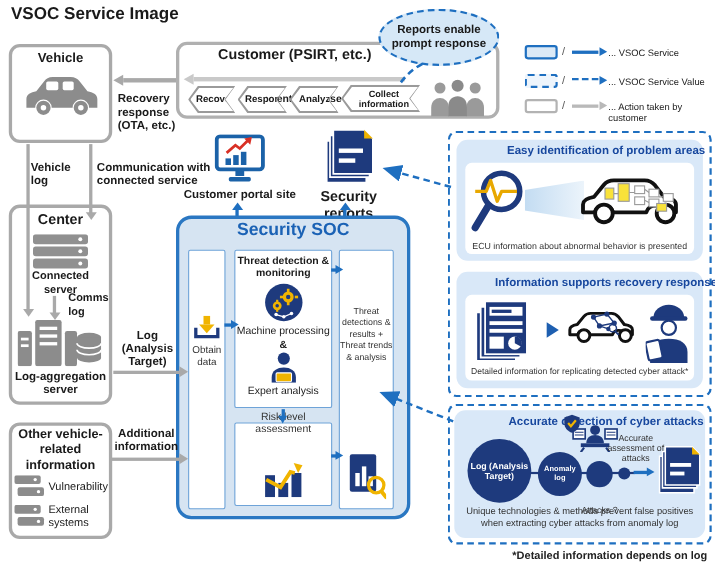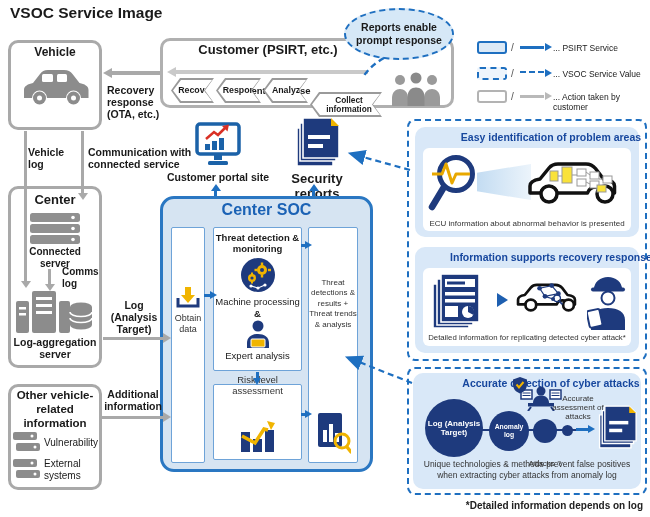--- a/index.html
+++ b/index.html
@@ -32,21 +32,21 @@
 
 <div class="canvas">
 
   <div class="abs b" style="left:10px;top:4px;font-size:15.5px;">VSOC Service Image</div>
 
   <div>
     <div class="abs" style="left:477px;top:41px;width:30px;height:13px;border:2.5px solid #1e6fc0;border-radius:3px;background:#dbe9f6;box-sizing:border-box;"></div>
     <div class="abs" style="left:511px;top:42px;font-size:10px;color:#555;">/</div>
     <div class="bline" style="left:520px;top:46px;width:24px;height:2.5px;"></div>
     <div class="tri" style="left:545px;top:43px;border-width:4.5px 0 4.5px 7px;border-left-color:#1e6fc0;"></div>
-    <div class="abs" style="left:553px;top:43px;font-size:8.5px;">... PSIRT Service</div>
+    <div class="abs" style="left:553px;top:43px;font-size:8.5px;">... VSOC Service</div>
 
     <div class="abs" style="left:477px;top:67px;width:30px;height:13px;border:2.5px dashed #1e6fc0;border-radius:3px;background:#eef5fc;box-sizing:border-box;"></div>
     <div class="abs" style="left:511px;top:68px;font-size:10px;color:#555;">/</div>
     <div class="abs" style="left:520px;top:71px;width:24px;border-top:2.5px dashed #1e6fc0;"></div>
     <div class="tri" style="left:545px;top:69px;border-width:4.5px 0 4.5px 7px;border-left-color:#1e6fc0;"></div>
     <div class="abs" style="left:553px;top:69px;font-size:8.5px;">... VSOC Service Value</div>
 
     <div class="abs" style="left:477px;top:90px;width:30px;height:13px;border:2px solid #b3b3b3;border-radius:3px;background:#fff;box-sizing:border-box;"></div>
     <div class="abs" style="left:511px;top:91px;font-size:10px;color:#555;">/</div>
     <div class="abs" style="left:520px;top:95px;width:24px;height:2.5px;background:#b9b9b9;"></div>
@@ -62,21 +62,21 @@
 
   <div class="chev" style="left:171px;top:78px;width:43px;">
     <div class="chev-in" style="font-size:8.8px;">Recover</div>
     </div>
   <div class="chev" style="left:216px;top:78px;width:45px;">
     <div class="chev-in" style="font-size:8.8px;">Respond</div>
     </div>
   <div class="chev" style="left:263px;top:78px;width:45px;">
     <div class="chev-in" style="font-size:8.8px;">Analyze</div>
     </div>
-  <div class="chev" style="left:310px;top:92px;width:72px;">
+  <div class="chev" style="left:310px;top:77px;width:72px;">
     <div class="chev-in" style="font-size:8.3px;">Collect information</div>
     </div>
 
   <svg class="abs" style="left:390px;top:72px;" width="52" height="34" viewBox="0 0 52 34">
     <g fill="#9a9a9a">
       <circle cx="10" cy="8" r="5"></circle>
         <path d="M2 34 v-8 c0-6 4-9 8-9 s8 3 8 9 v8 z"></path>
       <circle cx="42" cy="8" r="5"></circle>
         <path d="M34 34 v-8 c0-6 4-9 8-9 s8 3 8 9 v8 z"></path>
       <circle cx="26" cy="6" r="5.5" fill="#8a8a8a"></circle>
@@ -199,21 +199,21 @@
       <rect x="14" y="28" width="15" height="4" fill="#fff"></rect>
   </svg>
   <div class="abs b ctr" style="left:272px;top:171px;width:90px;font-size:13px;">Security reports</div>
 
   <div class="bline" style="left:214px;top:190px;width:3px;height:8px;"></div>
   <div class="tri" style="left:210.5px;top:184px;border-width:0 5px 7px 5px;border-bottom-color:#1e6fc0;"></div>
   <div class="bline" style="left:312px;top:190px;width:3px;height:8px;"></div>
   <div class="tri" style="left:308.5px;top:184px;border-width:0 5px 7px 5px;border-bottom-color:#1e6fc0;"></div>
 
   <div class="abs" style="left:160px;top:196px;width:213px;height:276px;background:#d6e4f2;border:3px solid #2a77c2;border-radius:14px;box-sizing:border-box;"></div>
-  <div class="abs b ctr" style="left:160px;top:201px;width:213px;font-size:16px;color:#1b62b5;">Center SOC</div>
+  <div class="abs b ctr" style="left:160px;top:201px;width:213px;font-size:16px;color:#1b62b5;">Security SOC</div>
 
   <div class="soc-cell" style="left:171px;top:227px;width:34px;height:236px;"></div>
   <svg class="abs" style="left:175px;top:287px;" width="26" height="22" viewBox="0 0 26 22">
     <path d="M3 11 v8 h20 v-8" fill="none" stroke="#1e3a7d" stroke-width="3"></path>
     <rect x="10" width="6" height="8" fill="#f0b400"></rect>
       <path d="M6 8 h14 l-7 8 z" fill="#f0b400"></path>
   </svg>
   <div class="abs ctr" style="left:171px;top:313px;width:34px;font-size:9px;line-height:1.2;color:#333;">Obtain data</div>
 
   <div class="soc-cell" style="left:213px;top:227px;width:89px;height:144px;"></div>

